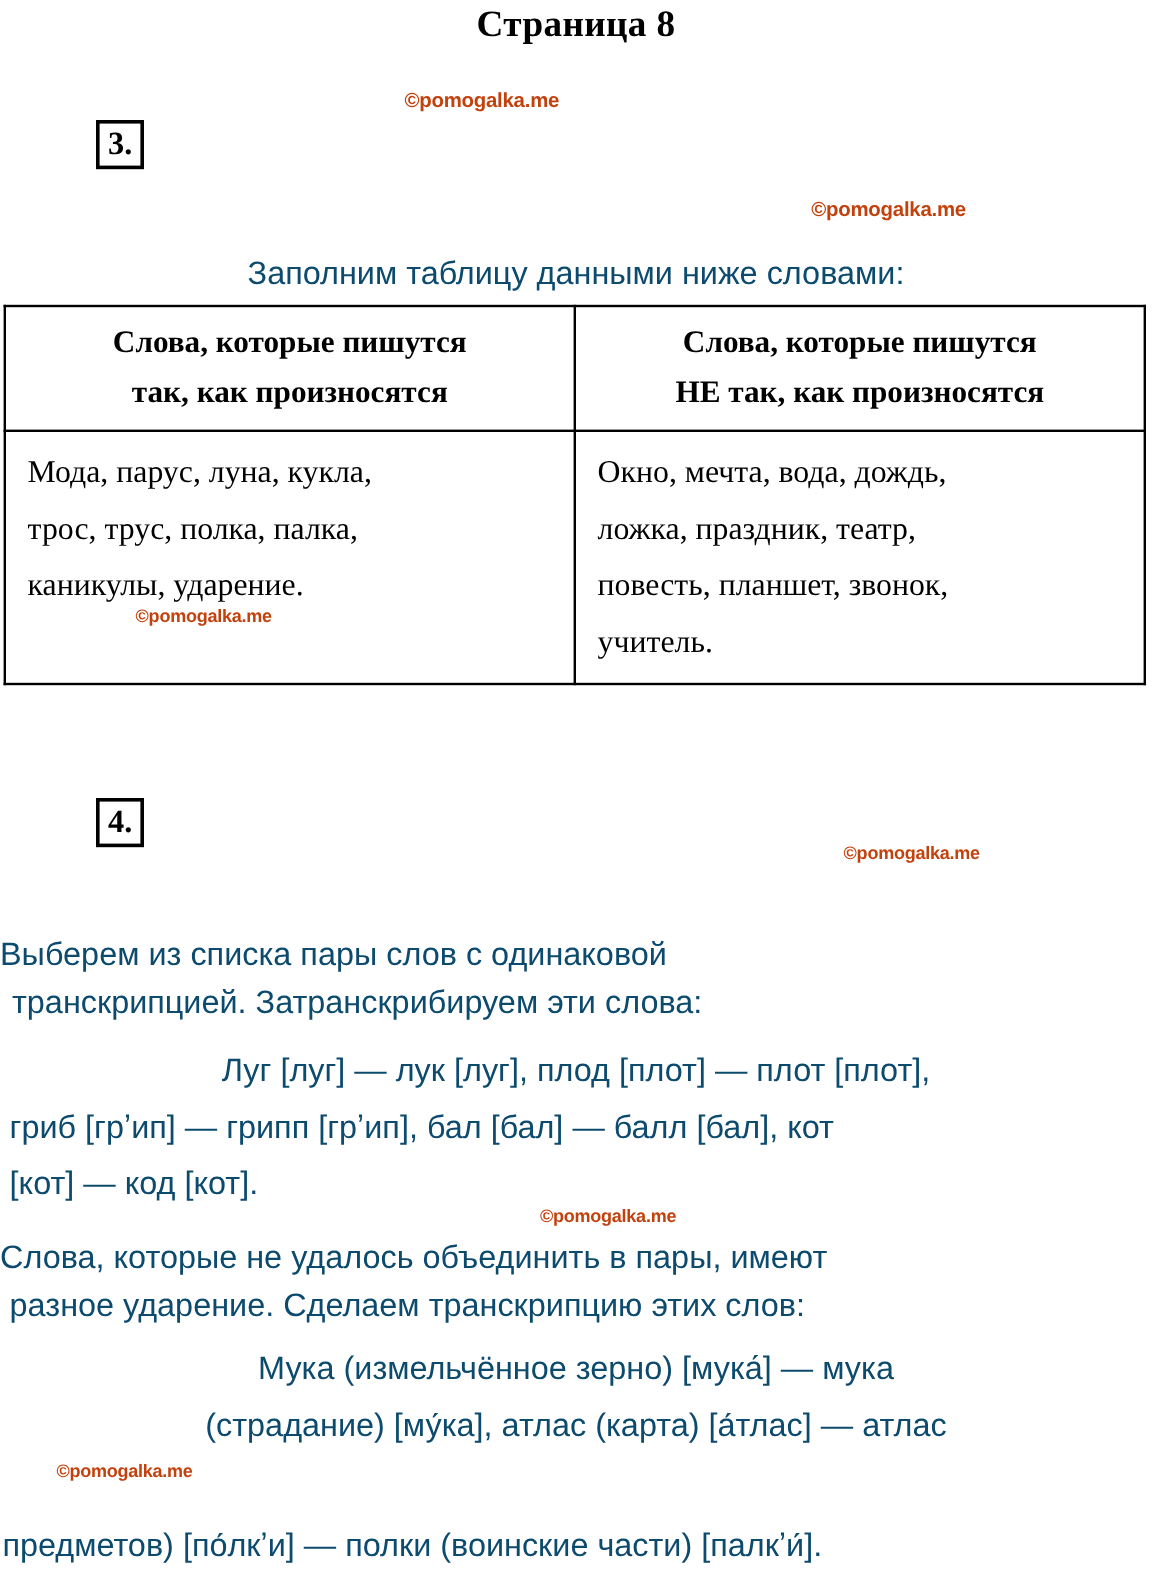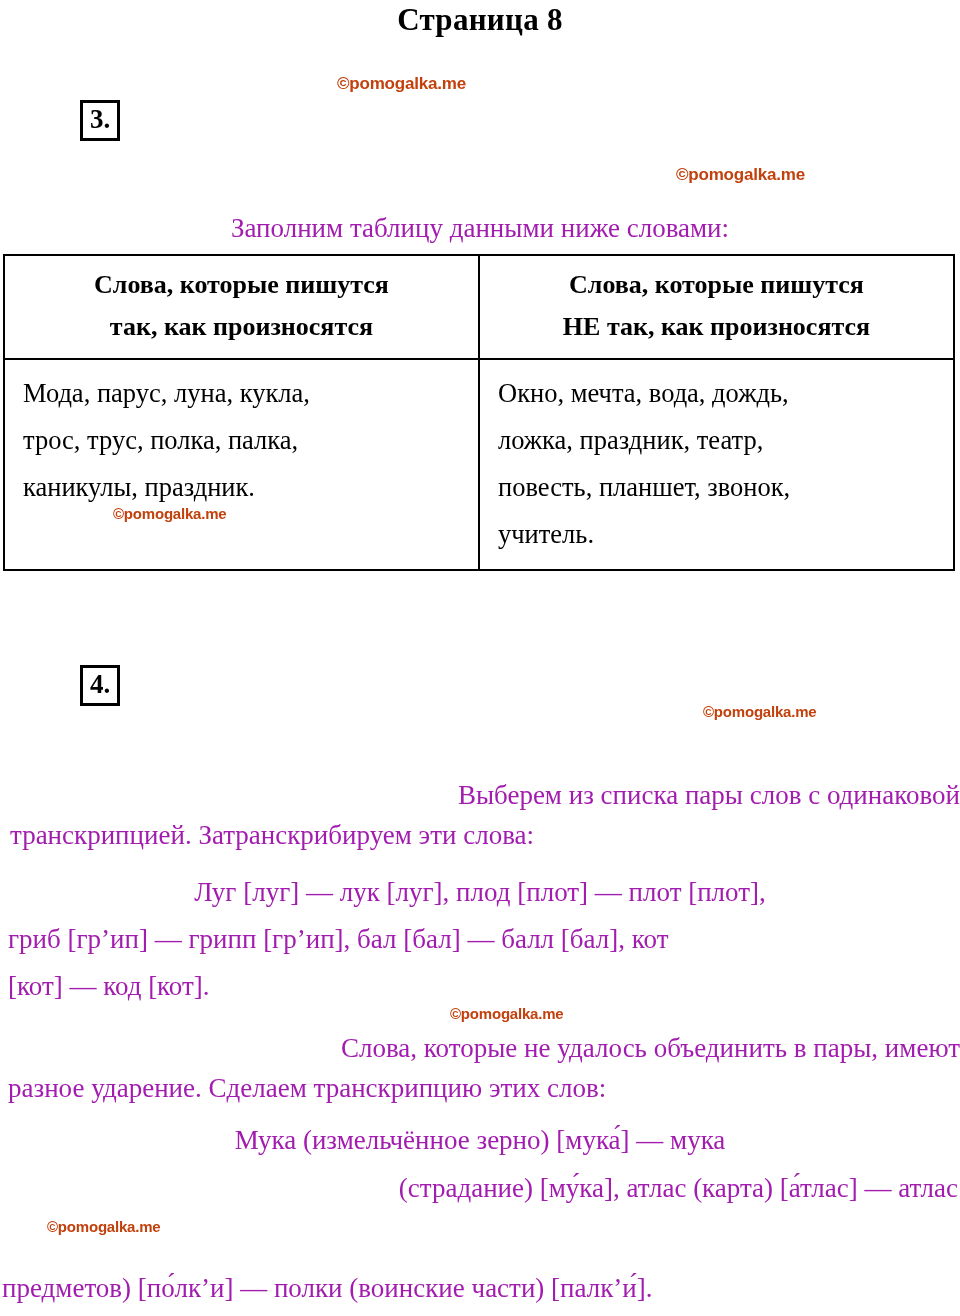--- a/index.html
+++ b/index.html
@@ -63,22 +63,22 @@
     background: #ffffff;
   }
   .num-3 { left: 80px; top: 100px; }
   .num-4 { left: 80px; top: 665px; }
 
   
   .ptext {
     position: absolute;
     font-size: 27px;
     line-height: 40px;
-    font-family: Liberation Serif, serif;
-    color: #a21caf;
+    font-family: Liberation Sans, sans-serif;
+    color: #0c4a6e;
   }
 
   .intro-3 {
     left: 0px;
     top: 208px;
     width: 960px;
     text-align: center;
   }
 
   
@@ -108,32 +108,32 @@
   .td-cell {
     font-size: 26.5px;
     line-height: 47px;
     padding: 6px 8px 10px 14px;
     text-align: left;
   }
   .td-cell.left-col  { height: 185px; }
   .td-cell.right-col { height: 185px; }
 
   
-  .ex4-l1 { left: 0px;  top: 775px;  width: 960px; text-align: right; }
+  .ex4-l1 { left: 0px;  top: 775px;  width: 960px; text-align: left; }
   .ex4-l2 { left: 10px; top: 815px;  width: 950px; text-align: left; }
 
   .ex4-tr1 { left: 0px;  top: 872px; width: 960px; text-align: center; }
   .ex4-tr2 { left: 8px;  top: 919px; width: 952px; text-align: left; }
   .ex4-tr3 { left: 8px;  top: 966px; width: 952px; text-align: left; }
 
-  .ex4-p2a { left: 0px;  top: 1028px; width: 960px; text-align: right; }
+  .ex4-p2a { left: 0px;  top: 1028px; width: 960px; text-align: left; }
   .ex4-p2b { left: 8px;  top: 1068px; width: 952px; text-align: left; }
 
   .ex4-p3a { left: 0px;  top: 1120px; width: 960px; text-align: center; }
-  .ex4-p3b { left: 2px;  top: 1168px; width: 956px; text-align: right; }
+  .ex4-p3b { left: 2px;  top: 1168px; width: 956px; text-align: center; }
   .ex4-p3c { left: 2px;  top: 1222px; width: 956px; text-align: left; }
   .ex4-p3d { left: 2px;  top: 1268px; width: 956px; text-align: left; }
 </style>
 </head>
 <body>
 
 <div class="page">
 
   <div class="page-title">Страница 8</div>
 
@@ -162,21 +162,21 @@
             <div>Слова, которые пишутся</div>
             <div>НЕ так, как произносятся</div>
           </div>
         </td>
       </tr>
       <tr>
         <td>
           <div class="td-cell left-col">
             <div>Мода, парус, луна, кукла,</div>
             <div>трос, трус, полка, палка,</div>
-            <div>каникулы, праздник.</div>
+            <div>каникулы, ударение.</div>
           </div>
         </td>
         <td>
           <div class="td-cell right-col">
             <div>Окно, мечта, вода, дождь,</div>
             <div>ложка, праздник, театр,</div>
             <div>повесть, планшет, звонок,</div>
             <div>учитель.</div>
           </div>
         </td>

